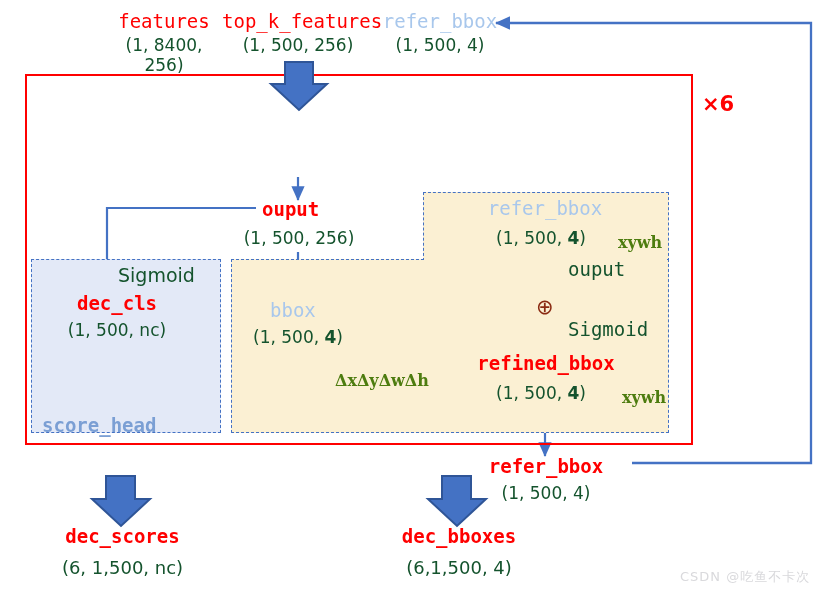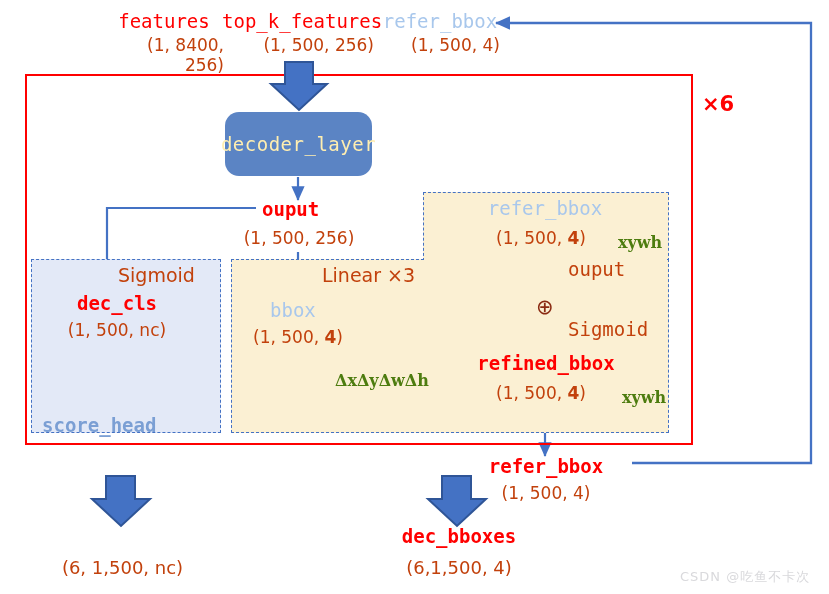--- a/index.html
+++ b/index.html
@@ -7,21 +7,21 @@
        font-family:"DejaVu Sans","Liberation Sans",sans-serif;}
   #stage{position:absolute;left:0;top:0;width:829px;height:594px;}
   .abs{position:absolute;}
   .ctr{text-align:center;}
   
   .red      {color:#ff0000;}
   .redb     {color:#ff0000;font-weight:bold;}
   .lightblue{color:#a8c7ec;}
   .orange   {color:#ed9b3b;font-weight:bold;}
   .steel    {color:#7b9fd4;font-weight:bold;}
-  .black    {color:#c2410c;text-align:right;}
+  .black    {color:#14532d;}
   .mono     {font-family:"DejaVu Sans Mono","Liberation Mono",monospace;}
   .serifred {color:#4d7c0f;font-family:"DejaVu Serif","Liberation Serif",serif;font-weight:bold;}
   
   #red-box{border:2.5px solid #ff0000;box-sizing:border-box;background:transparent;}
   .dash-blue-box{border:1.6px dashed #4472c4;box-sizing:border-box;}
   .fill-lav{background:#e3e9f7;}
   .fill-cream{background:#fbf0d3;}
   #decoder-box{background:#5b84c4;border-radius:14px;box-sizing:border-box;
                display:flex;align-items:center;justify-content:center;}
   #decoder-box span{color:#ffeeb0;font-size:19px;letter-spacing:.5px;}
@@ -94,23 +94,20 @@
   <div id="red-box" class="abs" style="left:25px;top:74px;width:668px;height:371px;"></div>
 
   <div class="abs redb" style="left:702px;top:92px;font-size:21px;">×6</div>
 
   <div class="abs" style="left:268px;top:62px;width:62px;height:50px;">
     <svg width="62" height="50">
       <polygon points="17,0 45,0 45,22 59,22 31,48 3,22 17,22" fill="#4472c4" stroke="#2f5597" stroke-width="2"></polygon>
     </svg>
   </div>
 
-  <div id="decoder-box" class="abs" style="left:225px;top:112px;width:147px;height:64px;">
-    <span class="mono">decoder_layer</span>
-  </div>
 
   <div class="abs" style="left:262px;top:198px;font-size:19px;text-align:center;">
     <span class="redb mono">ouput</span>
   </div>
   <div class="abs ctr" style="left:238px;top:228px;width:122px;font-size:17px;" class2="">
     <span class="black">(1, 500, 256)</span>
   </div>
 
   <div class="abs dash-blue-box fill-lav" style="left:31px;top:259px;width:190px;height:174px;"></div>
 
@@ -155,23 +152,20 @@
   </div>
 
   <div class="abs ctr" style="left:468px;top:352px;width:156px;font-size:19px;">
     <span class="redb mono">refined_bbox</span>
   </div>
   <div class="abs" style="left:496px;top:383px;font-size:17px;">
     <span class="black">(1, 500, </span><span class="black" style="font-weight:bold;">4</span><span class="black">)</span>
   </div>
   <div class="abs serifred" style="left:622px;top:388px;font-size:16px;">xywh</div>
 
-  <div class="abs" style="left:322px;top:264px;font-size:19px;">
-    <span class="black">Linear ×3</span>
-  </div>
 
   <div class="abs" style="left:270px;top:299px;font-size:19px;">
     <span class="lightblue mono">bbox</span>
   </div>
   <div class="abs" style="left:253px;top:327px;font-size:17px;">
     <span class="black">(1, 500, </span><span class="black" style="font-weight:bold;">4</span><span class="black">)</span>
   </div>
   <div class="abs serifred" style="left:335px;top:371px;font-size:16px;">ΔxΔyΔwΔh</div>
 
 
@@ -180,20 +174,23 @@
   </div>
   <div class="abs ctr" style="left:478px;top:483px;width:136px;font-size:17px;">
     <span class="black">(1, 500, 4)</span>
   </div>
 
   <div class="abs" style="left:88px;top:476px;width:66px;height:52px;">
     <svg width="66" height="52">
       <polygon points="18,0 47,0 47,23 62,23 33,50 4,23 18,23" fill="#4472c4" stroke="#2f5597" stroke-width="2"></polygon>
     </svg>
   </div>
+  <div class="abs ctr" style="left:50px;top:525px;width:145px;font-size:19px;">
+    <span class="redb mono">dec_scores</span>
+  </div>
   <div class="abs ctr" style="left:45px;top:557px;width:155px;font-size:18px;">
     <span class="black">(6, 1,500, nc)</span>
   </div>
 
   <div class="abs" style="left:424px;top:476px;width:66px;height:52px;">
     <svg width="66" height="52">
       <polygon points="18,0 47,0 47,23 62,23 33,50 4,23 18,23" fill="#4472c4" stroke="#2f5597" stroke-width="2"></polygon>
     </svg>
   </div>
   <div class="abs ctr" style="left:385px;top:525px;width:148px;font-size:19px;">

